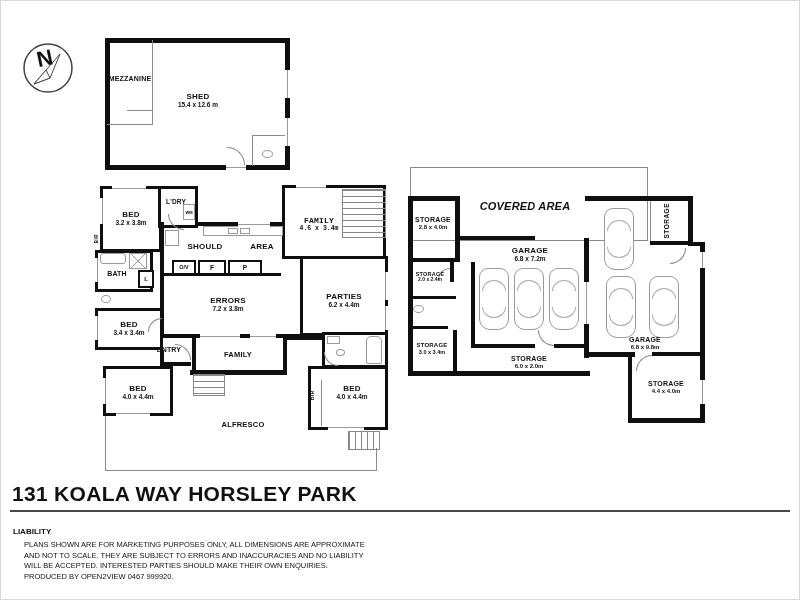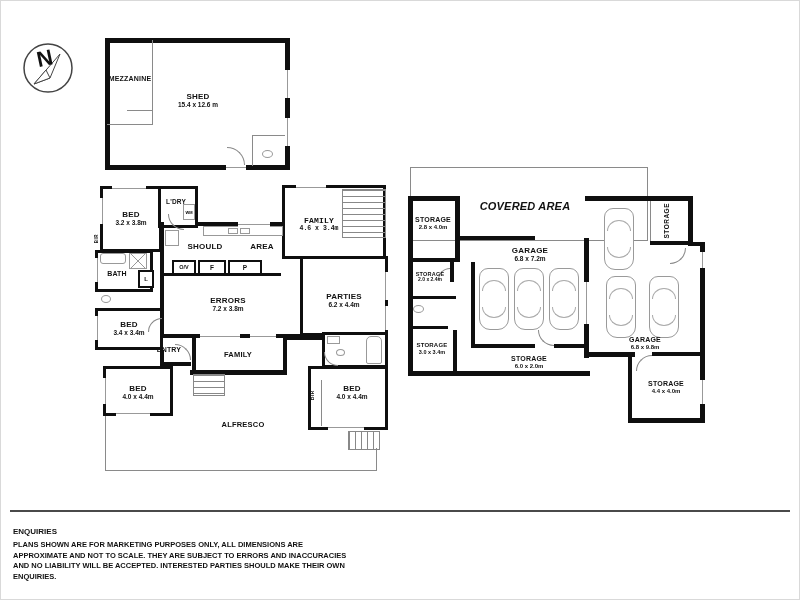--- a/index.html
+++ b/index.html
@@ -29,21 +29,21 @@
   .car{position:absolute;width:30px;height:62px;border:1.5px solid #9a9a9a;background:#fff;
        border-radius:9px 9px 11px 11px;z-index:4;box-sizing:border-box;}
   .car:before{content:"";position:absolute;left:2px;right:2px;top:11px;height:10px;border:1px solid #aaa;
        border-bottom:none;border-radius:50% 50% 0 0/100% 100% 0 0;}
   .car:after{content:"";position:absolute;left:2px;right:2px;bottom:11px;height:10px;border:1px solid #aaa;
        border-top:none;border-radius:0 0 50% 50%/0 0 100% 100%;}
   .thinrect{position:absolute;border:1px solid #8a8a8a;background:#fff;z-index:1;box-sizing:border-box;}
   #title{position:absolute;left:12px;top:482px;font-size:21px;font-weight:bold;color:#111;letter-spacing:.3px;z-index:8;}
   #rule{position:absolute;left:10px;top:510px;width:780px;height:2px;background:#4a4a4a;z-index:8;}
   #disc-h{position:absolute;left:13px;top:527px;font-size:8px;font-weight:bold;color:#111;z-index:8;}
-  #disc-b{position:absolute;left:13px;top:540px;width:345px;font-size:7.5px;font-weight:bold;color:#111;line-height:10.5px;z-index:8;}
+  #disc-b{position:absolute;left:24px;top:540px;width:345px;font-size:7.5px;font-weight:normal;color:#111;line-height:10.5px;z-index:8;}
   #disc-p{margin-top:0;}
 </style>
 </head>
 <body>
 
 <div id="plan">
 
   <svg style="position:absolute;left:20px;top:40px;z-index:6;" width="56" height="56" viewBox="0 0 56 56">
     <circle cx="28" cy="28" r="24" fill="none" stroke="#444" stroke-width="1.5"></circle>
     <polygon points="14,44 40,14 30,38" fill="none" stroke="#444" stroke-width="1"></polygon>
@@ -261,19 +261,21 @@
   <div class="vlbl" style="left:663px;top:203px;font-size:6.5px;">STORAGE</div>
   <div class="lbl" style="left:496px;top:355px;width:66px;">
       <span class="nm" style="font-size:7px;">STORAGE</span>
       <span class="dm" style="font-size:6px;">6.0 x 2.0m</span>
     </div>
   <div class="lbl" style="left:633px;top:380px;width:66px;">
       <span class="nm" style="font-size:7px;">STORAGE</span>
       <span class="dm" style="font-size:6px;">4.4 x 4.0m</span>
     </div>
 
+  <div id="title">131 KOALA WAY HORSLEY PARK</div>
   <div id="rule"></div>
-  <div id="disc-h">ENQUIRIES</div>
+  <div id="disc-h">LIABILITY</div>
   <div id="disc-b">
     <div id="disc-p">PLANS SHOWN ARE FOR MARKETING PURPOSES ONLY, ALL DIMENSIONS ARE APPROXIMATE AND NOT TO SCALE. THEY ARE SUBJECT TO ERRORS AND INACCURACIES AND NO LIABILITY WILL BE ACCEPTED. INTERESTED PARTIES SHOULD MAKE THEIR OWN ENQUIRIES.</div>
+    <div>PRODUCED BY OPEN2VIEW 0467 999920.</div>
   </div>
 
 </div>
 
 </body></html>

